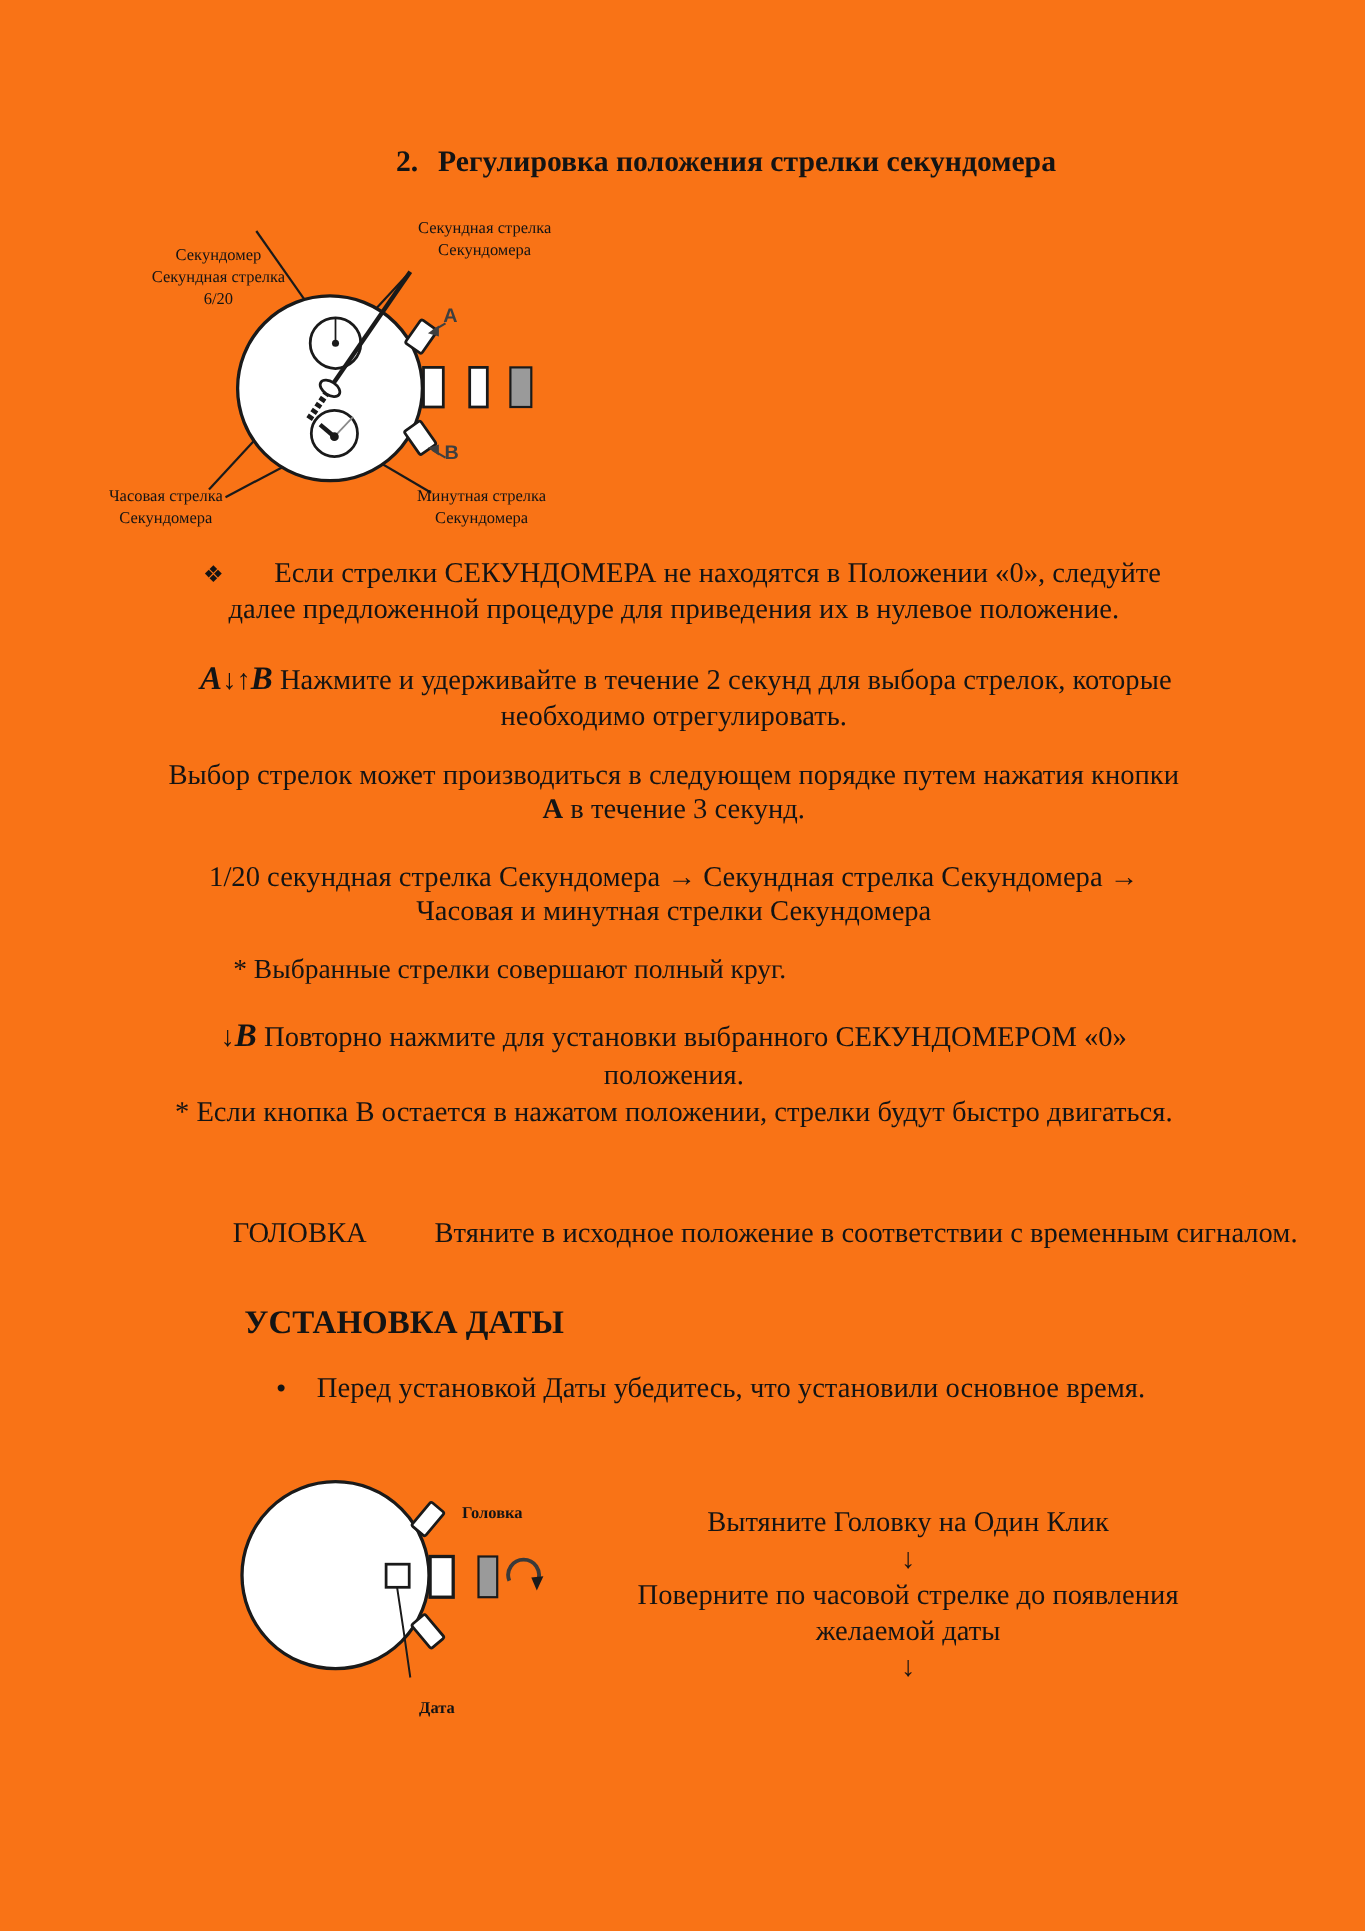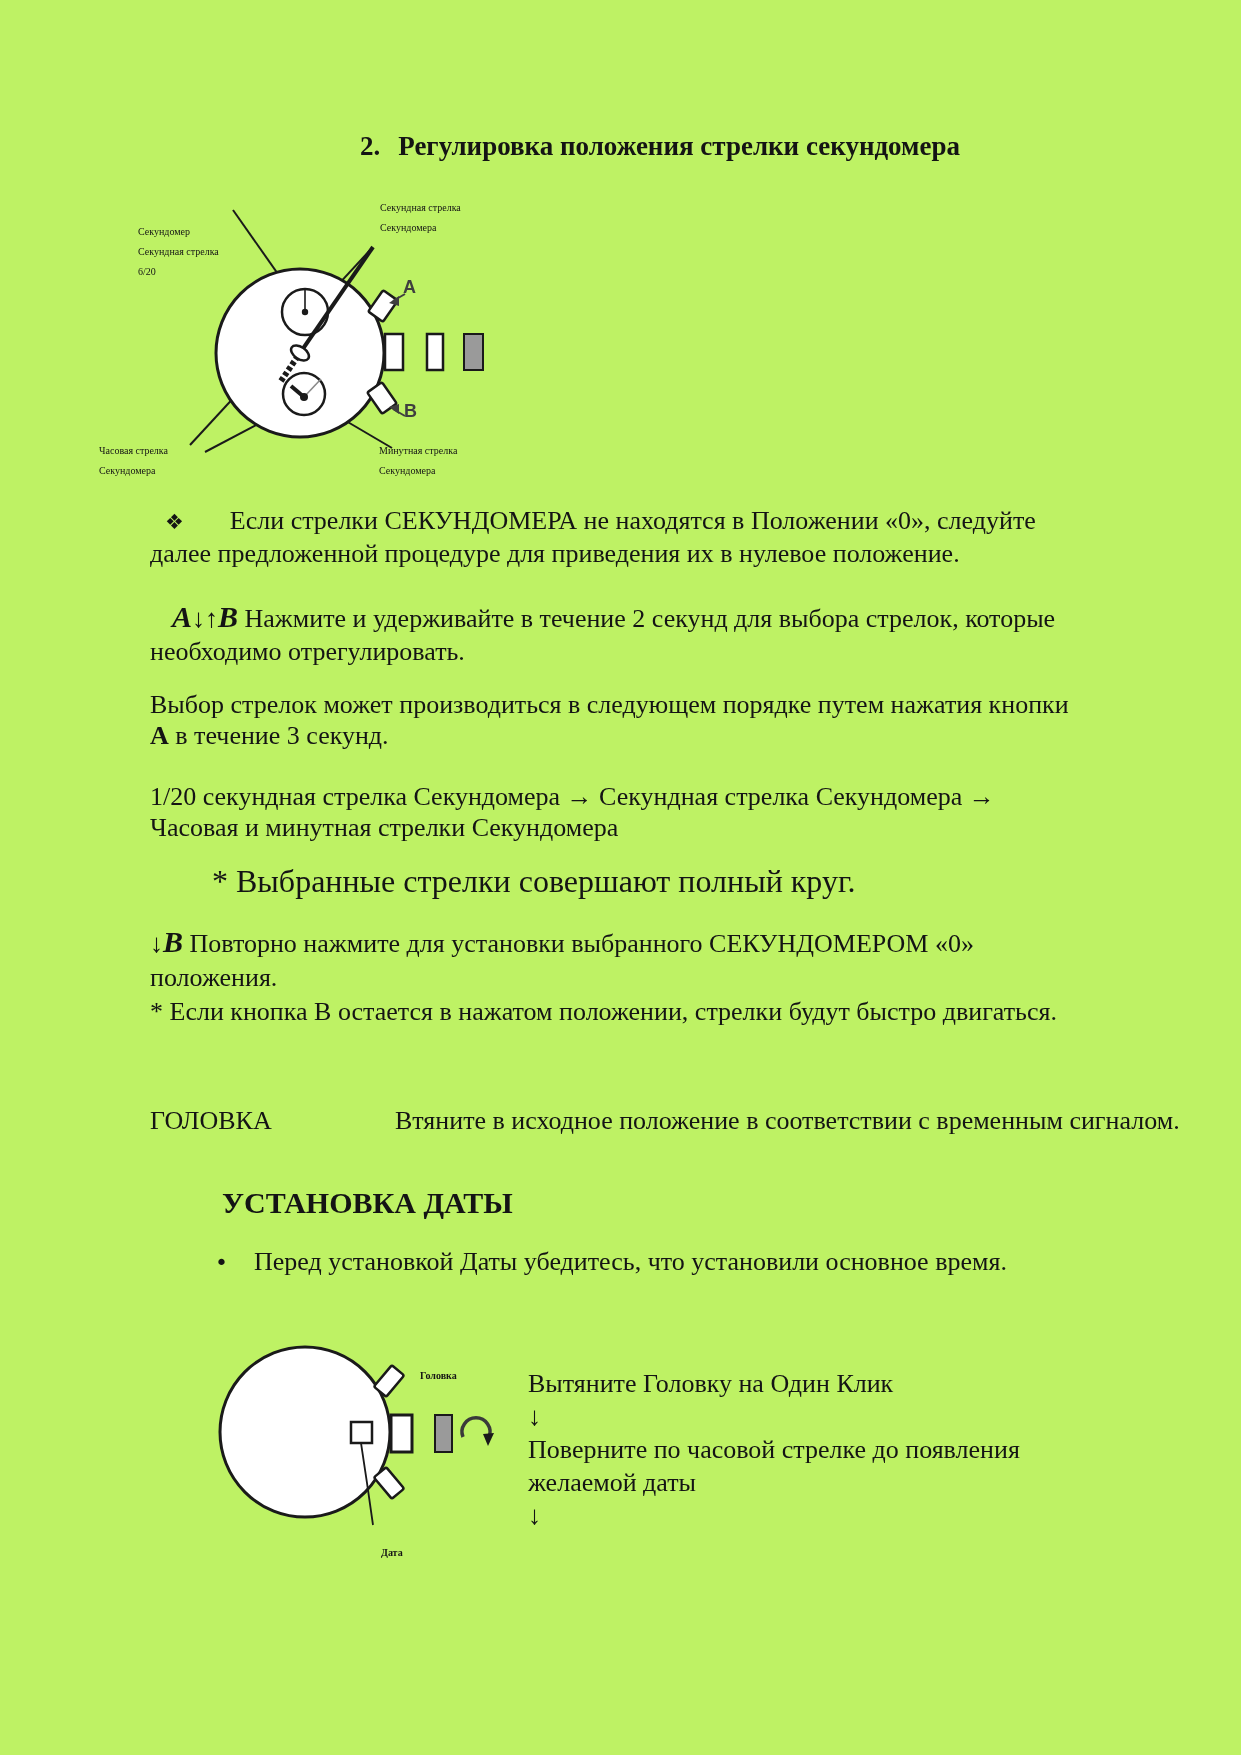--- a/index.html
+++ b/index.html
@@ -1,37 +1,38 @@
 <!DOCTYPE html>
 <html><head>
 <meta charset="utf-8">
 <style>
   html,body{margin:0;padding:0;background:#e8e8e8;}
   #page{
     position:relative;
     width:1241px;height:1755px;
     margin:0 auto;
-    background:#bef264;
+    background:#f97316;
     font-family:"Liberation Serif","DejaVu Serif",serif;
     color:#141414;
     overflow:hidden;
+    text-align:center;
   }
   .abs{position:absolute;}
   .title{
     top:131px;left:360px;
     font-size:27px;font-weight:bold;
     white-space:nowrap;
   }
   .title .num{margin-right:18px;}
   .body-par{
     left:150px;width:950px;max-width:925px;
     font-size:26px;line-height:31px;
   }
   .lbl{
-    font-size:10px;line-height:20px;
+    font-size:15px;line-height:20px;
     color:#141414;
   }
   .lbl b{font-weight:bold;}
   .btn-letter{
     font-size:18px;font-weight:bold;
     color:#3f3f3f;
     font-family:"Liberation Sans","DejaVu Sans",sans-serif;
   }
   .flake{
     font-family:"DejaVu Sans",sans-serif;
@@ -140,21 +141,21 @@
   <div class="abs body-par" style="top:600px;line-height:33px;text-indent:22px;">
     <span class="keycap">A</span><span class="arrowglyph">↓↑</span><span class="keycap">B</span><span> Нажмите и удерживайте в течение 2 секунд для выбора стрелок, которые необходимо отрегулировать.</span>
   </div>
 
   <div class="abs body-par" style="top:689px;">
     <span>Выбор стрелок может производиться в следующем порядке путем нажатия кнопки </span><b>А</b><span> в течение 3 секунд.</span>
   </div>
 
   <div class="abs body-par" style="top:781px;">1/20 секундная стрелка Секундомера → Секундная стрелка Секундомера → Часовая и минутная стрелки Секундомера</div>
 
-  <div class="abs" style="left:212px;top:866px;font-size:32px;line-height:31px;">* Выбранные стрелки совершают полный круг.</div>
+  <div class="abs" style="left:212px;top:866px;font-size:25px;line-height:31px;">* Выбранные стрелки совершают полный круг.</div>
 
   <div class="abs body-par" style="top:925px;line-height:34px;">
     <div><span class="arrowglyph">↓</span><span class="keycap">B</span><span> Повторно нажмите для установки выбранного СЕКУНДОМЕРОМ «0» положения.</span></div>
     <div>* Если кнопка В остается в нажатом положении, стрелки будут быстро двигаться.</div>
   </div>
 
 
   <div class="abs body-par crown-row" style="top:1105px;">
     <span class="rowlabel">ГОЛОВКА</span><span>Втяните в исходное положение в соответствии с временным сигналом.</span>
   </div>

